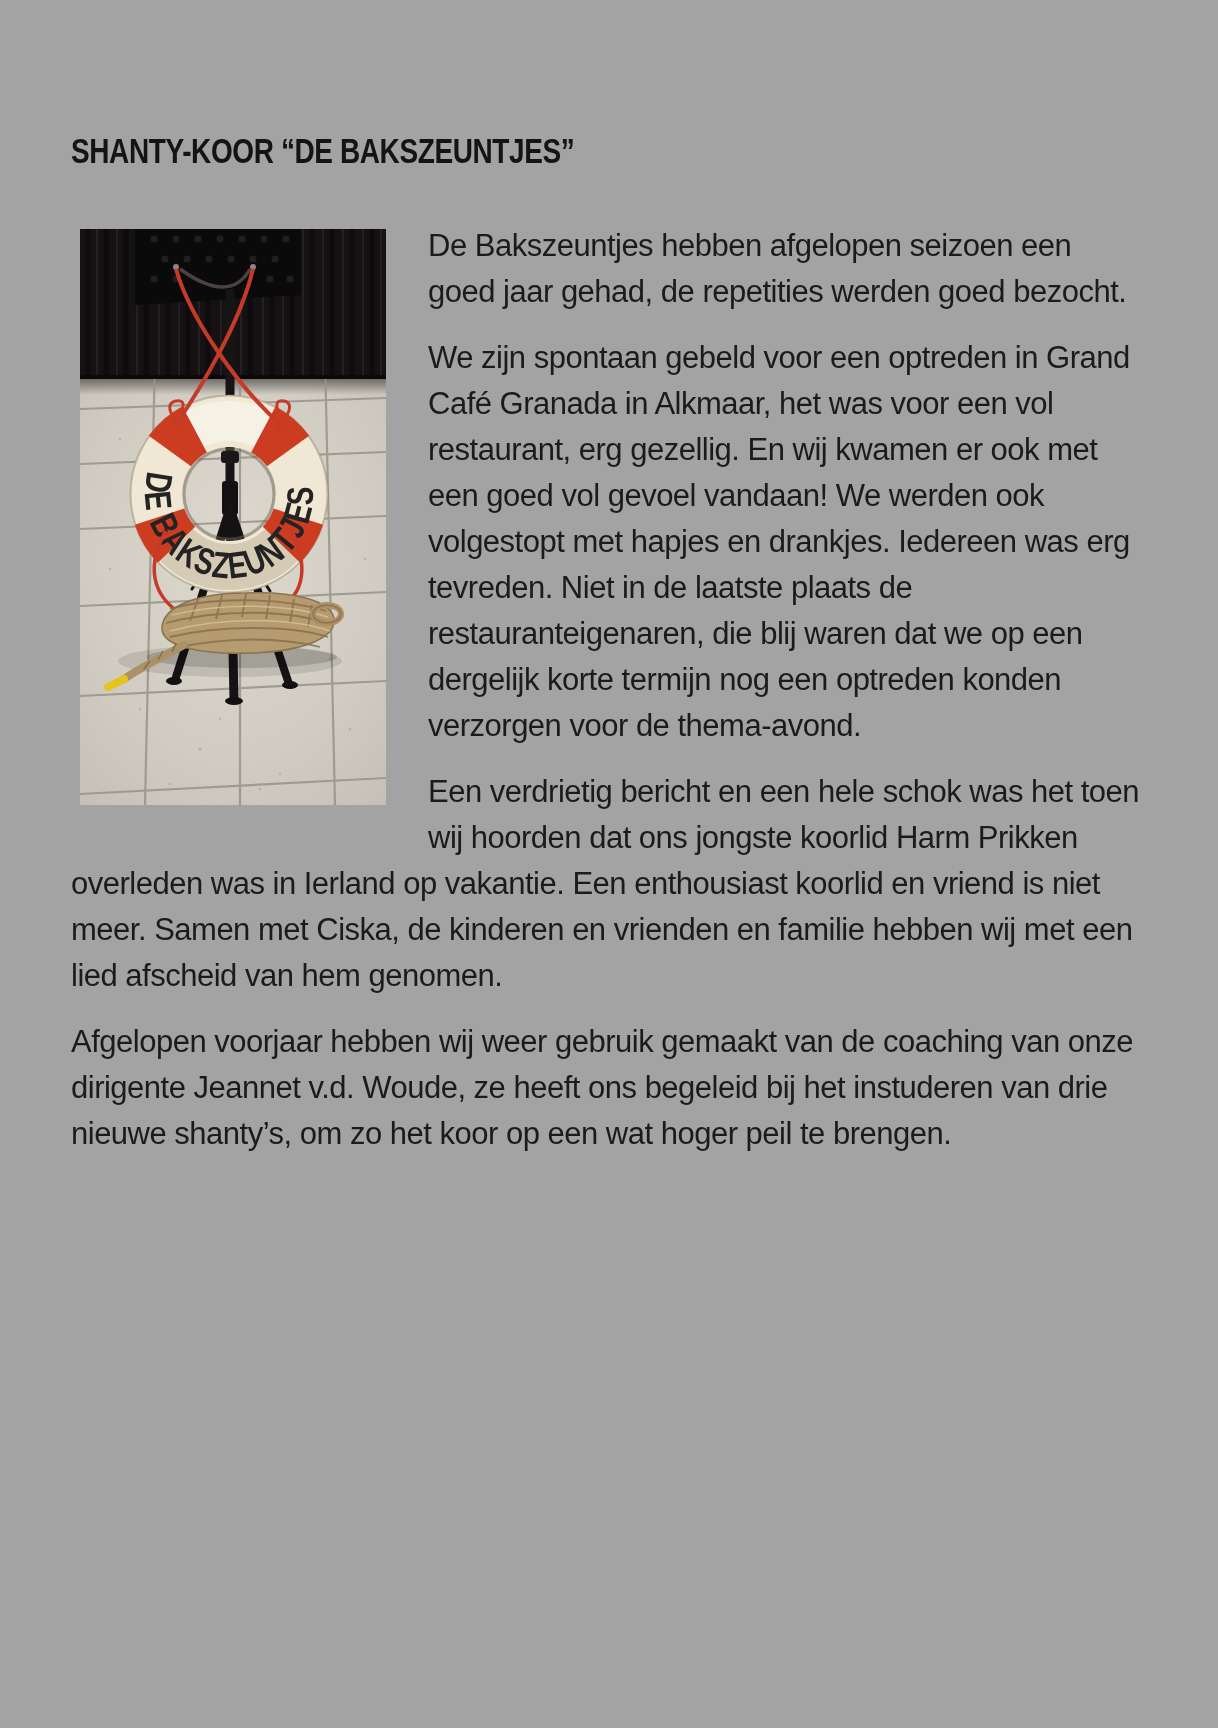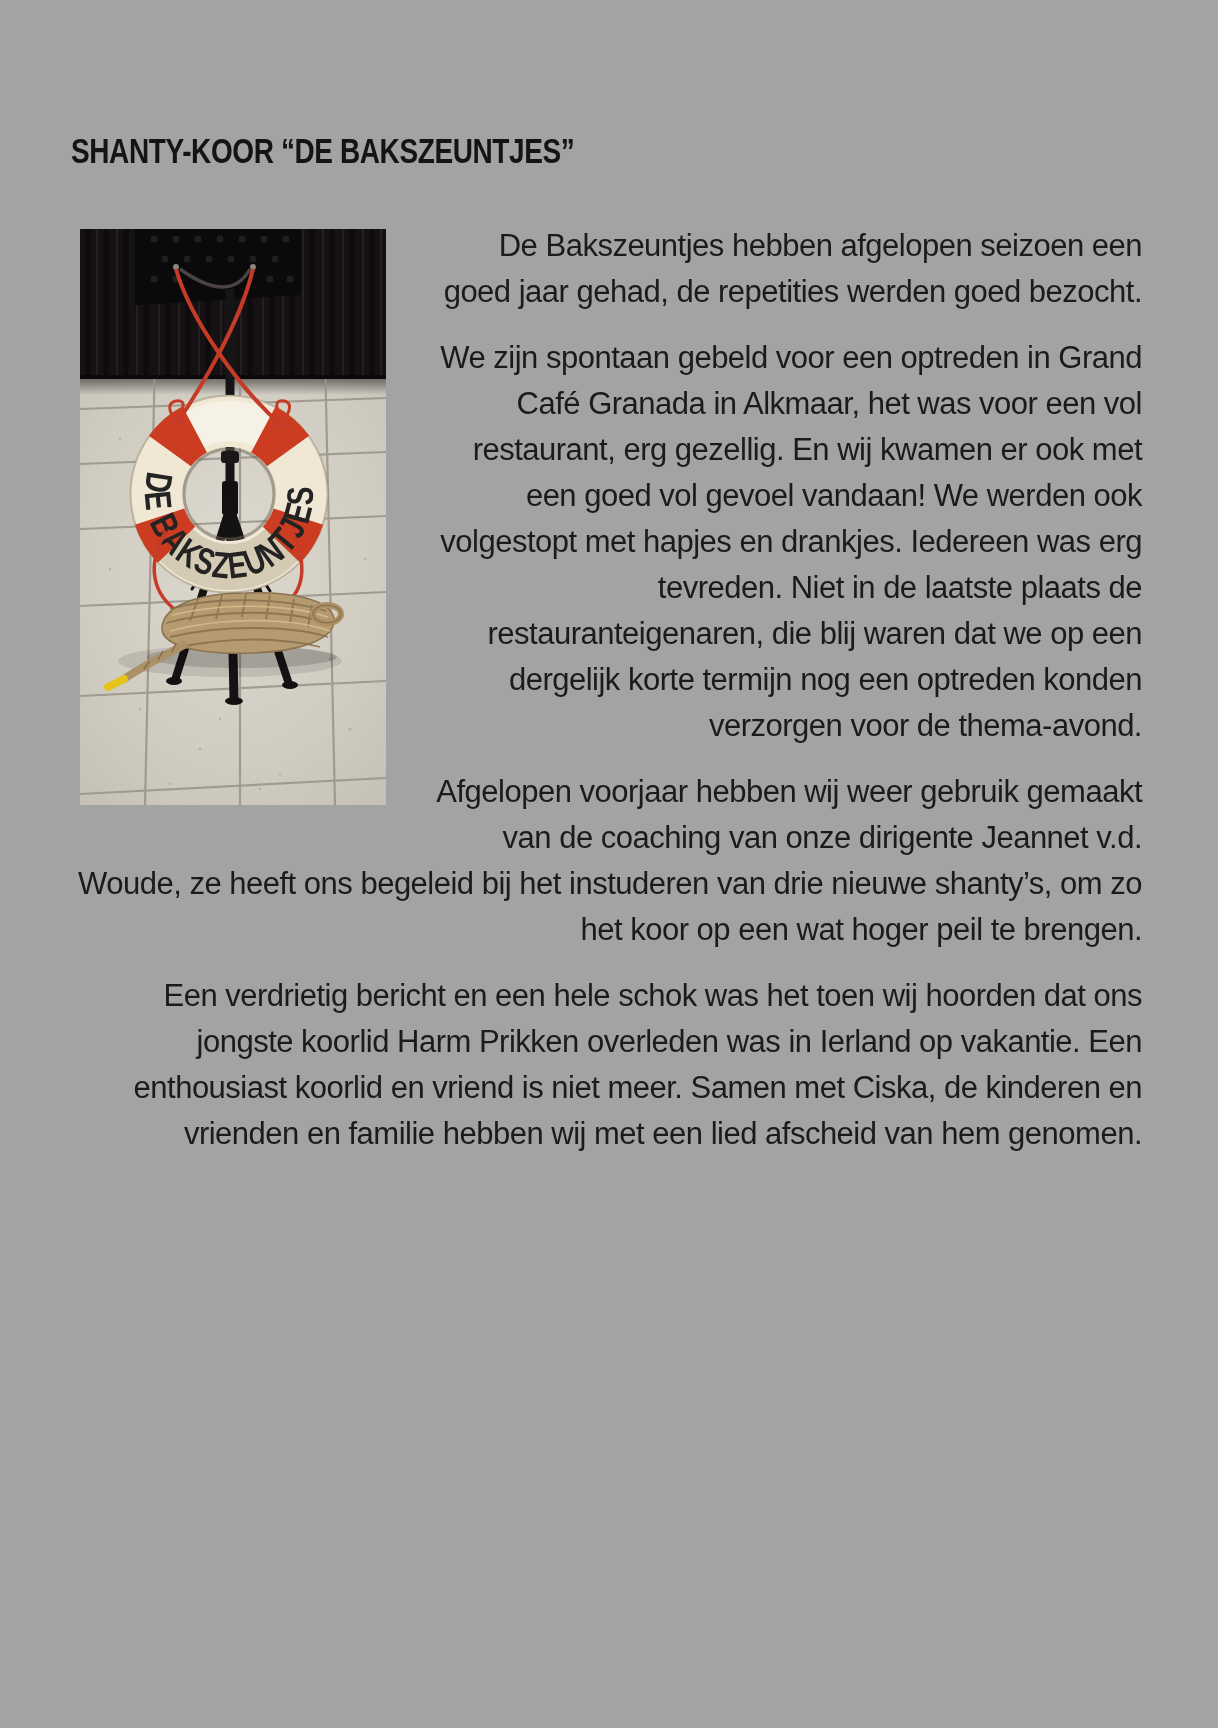--- a/index.html
+++ b/index.html
@@ -25,21 +25,20 @@
     transform:scaleX(0.80);
     transform-origin:left center;
     white-space:nowrap;
   }
   .body-text p{
     margin:0 0 20px 0;
     font-size:31px;
     line-height:46px;
     letter-spacing:-0.5px;
     color:#1b1b1b;
-    text-align:right;
   }
   .photo-wrap{
     float:left;
     width:306px;height:576px;
     margin:6px 42px 26px 9px;
   }
   .photo-wrap svg{display:block;width:306px;height:576px;}
   .clearfix::after{content:"";display:block;clear:both;}
 </style>
 </head>
@@ -235,17 +234,17 @@
           <ellipse cx="247" cy="385" rx="14" ry="9" fill="none" stroke="#846d49" stroke-width="1.2"></ellipse>
           <path d="M 104 416 C 82 428 62 438 44 450" stroke="#ab9167" stroke-width="8" fill="none" stroke-linecap="round"></path>
           <path d="M 92 423 L 96 414 M 78 431 L 83 422 M 64 440 L 70 432" stroke="#846d49" stroke-width="1.5"></path>
           <path d="M 44 450 L 28 458" stroke="#e6c41c" stroke-width="8" stroke-linecap="round"></path>
         </g>
       </svg>
     </div>
 
     <p>De Bakszeuntjes hebben afgelopen seizoen een goed jaar gehad, de repetities werden goed bezocht.</p>
     <p>We zijn spontaan gebeld voor een optreden in Grand Café Granada in Alkmaar, het was voor een vol restaurant, erg gezellig. En wij kwamen er ook met een goed vol gevoel vandaan! We werden ook volgestopt met hapjes en drankjes. Iedereen was erg tevreden. Niet in de laatste plaats de restauranteigenaren, die blij waren dat we op een dergelijk korte termijn nog een optreden konden verzorgen voor de thema-avond.</p>
+    <p>Een verdrietig bericht en een hele schok was het toen wij hoorden dat ons jongste koorlid Harm Prikken overleden was in Ierland op vakantie. Een enthousiast koorlid en vriend is niet meer. Samen met Ciska, de kinderen en vrienden en familie hebben wij met een lied afscheid van hem genomen.</p>
     <p>Afgelopen voorjaar hebben wij weer gebruik gemaakt van de coaching van onze dirigente Jeannet v.d. Woude, ze heeft ons begeleid bij het instuderen van drie nieuwe shanty’s, om zo het koor op een wat hoger peil te brengen.</p>
-    <p>Een verdrietig bericht en een hele schok was het toen wij hoorden dat ons jongste koorlid Harm Prikken overleden was in Ierland op vakantie. Een enthousiast koorlid en vriend is niet meer. Samen met Ciska, de kinderen en vrienden en familie hebben wij met een lied afscheid van hem genomen.</p>
 
   </div>
 </div>
 
 </body></html>

